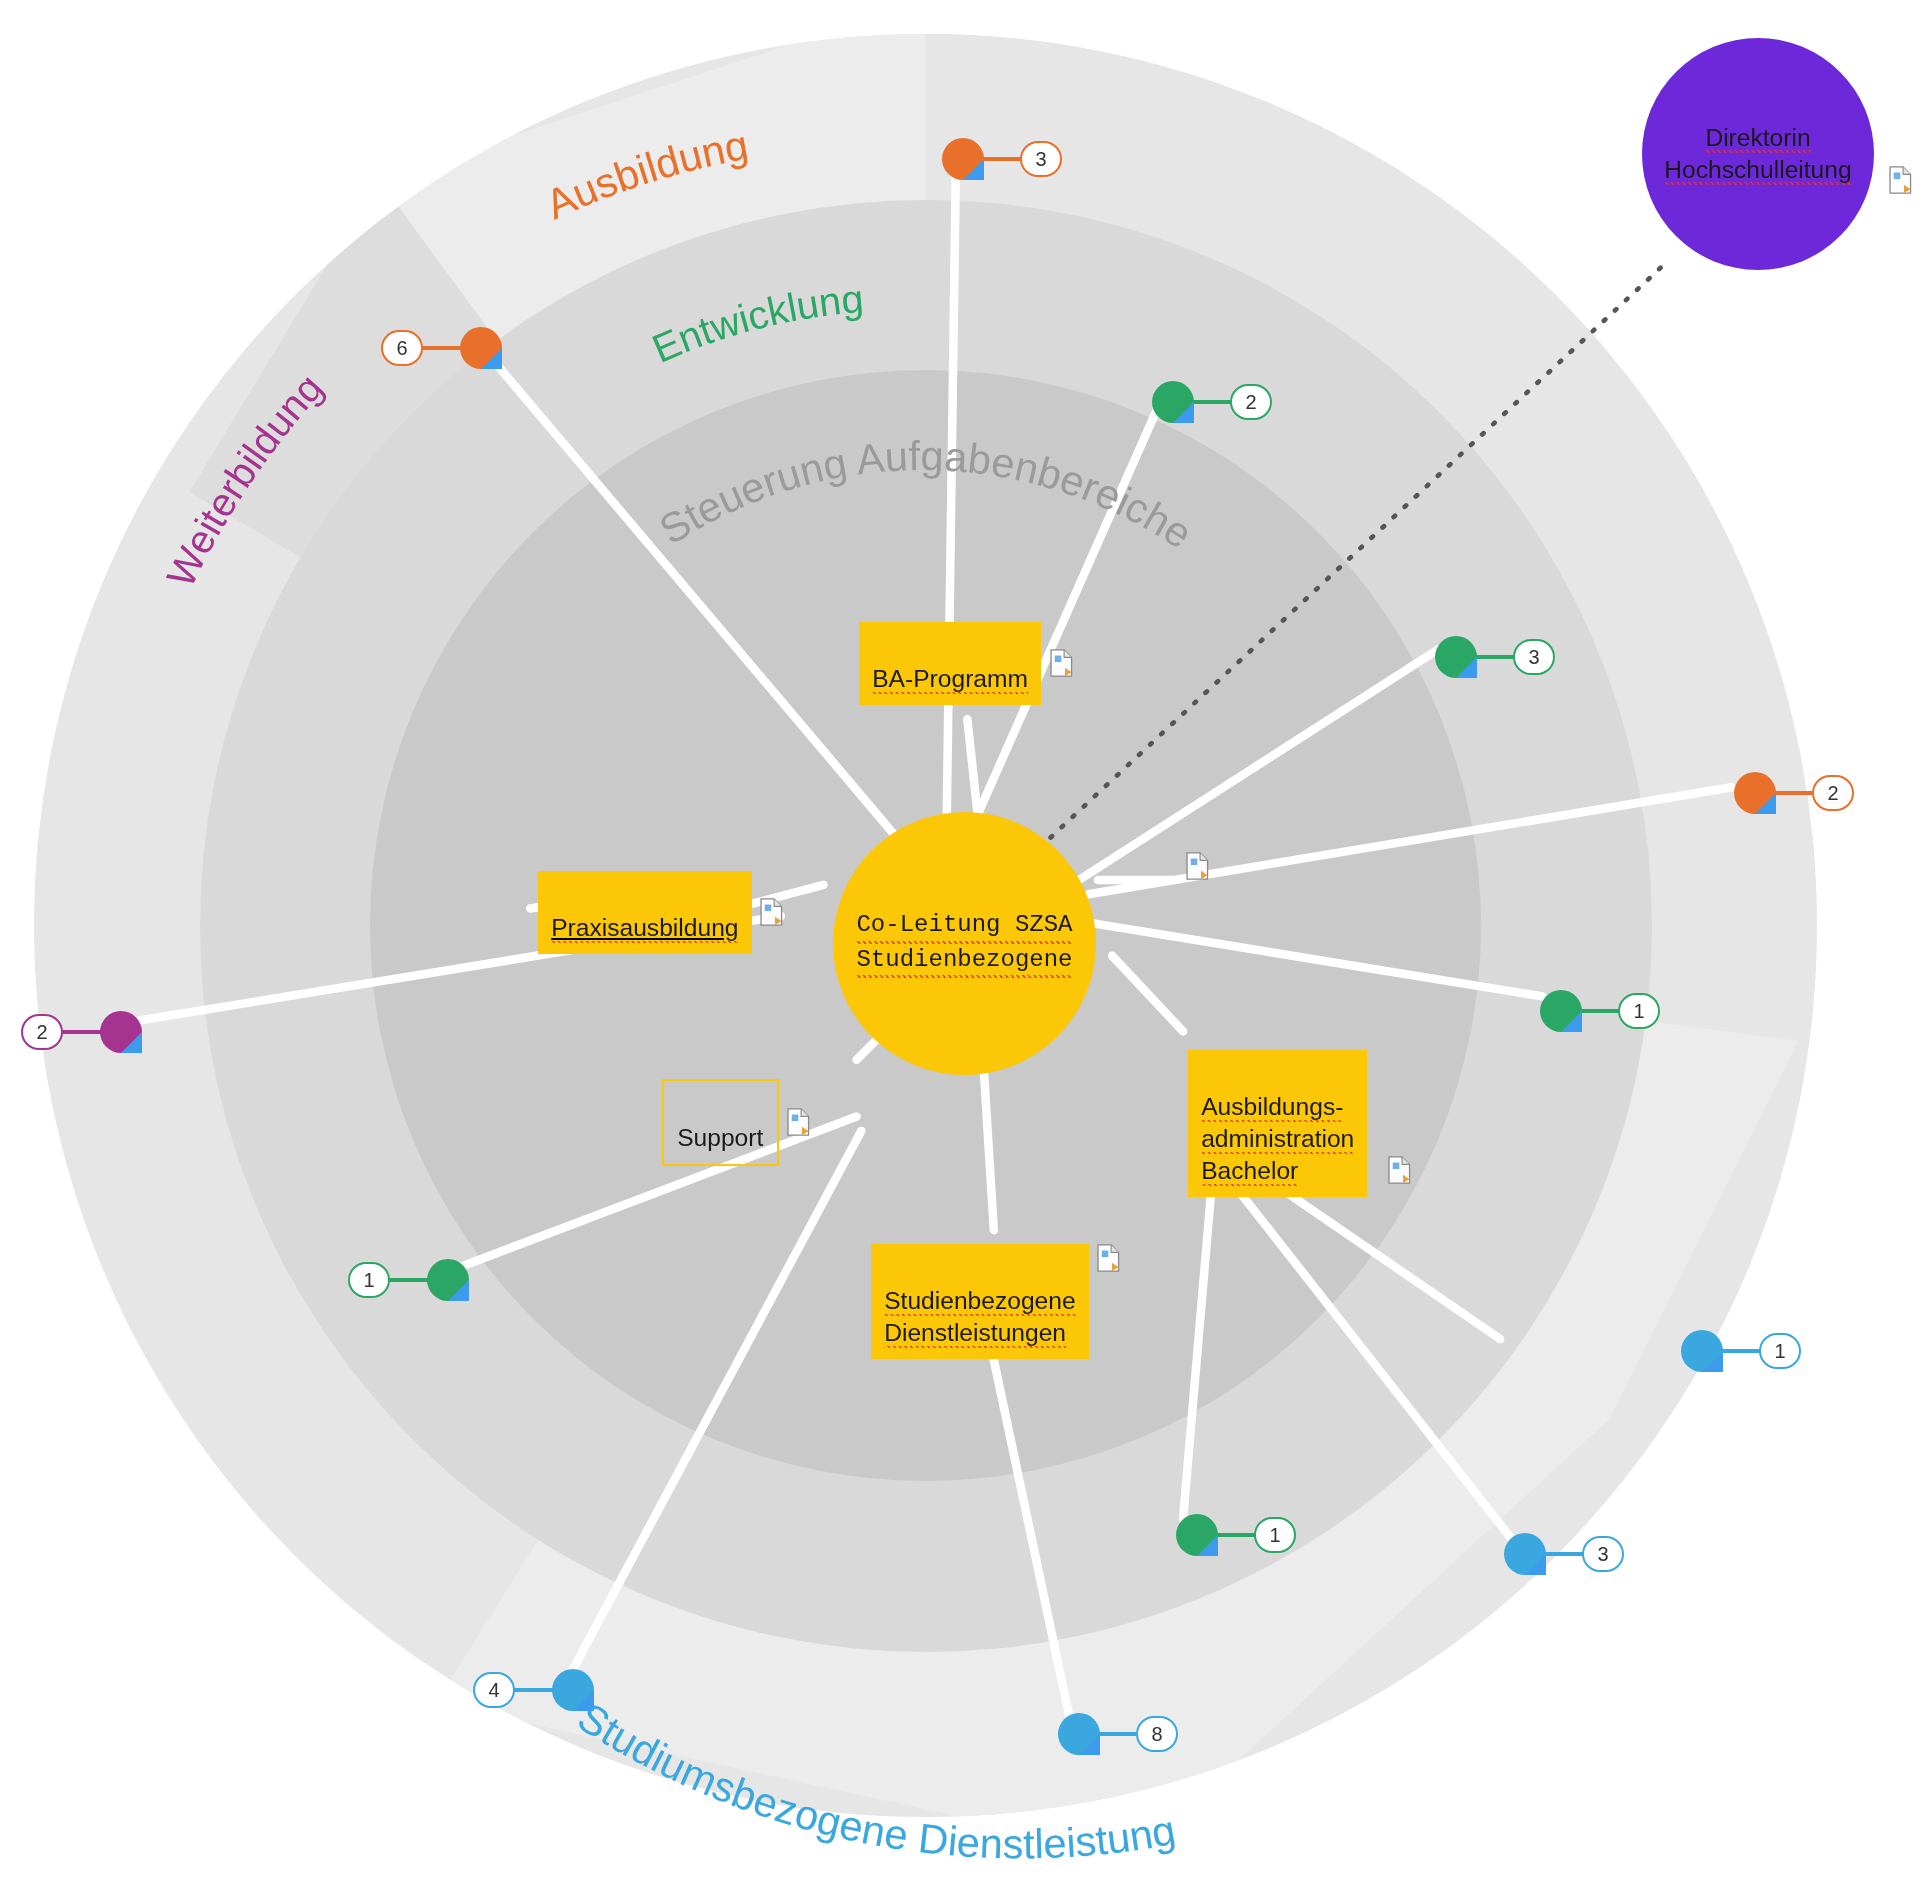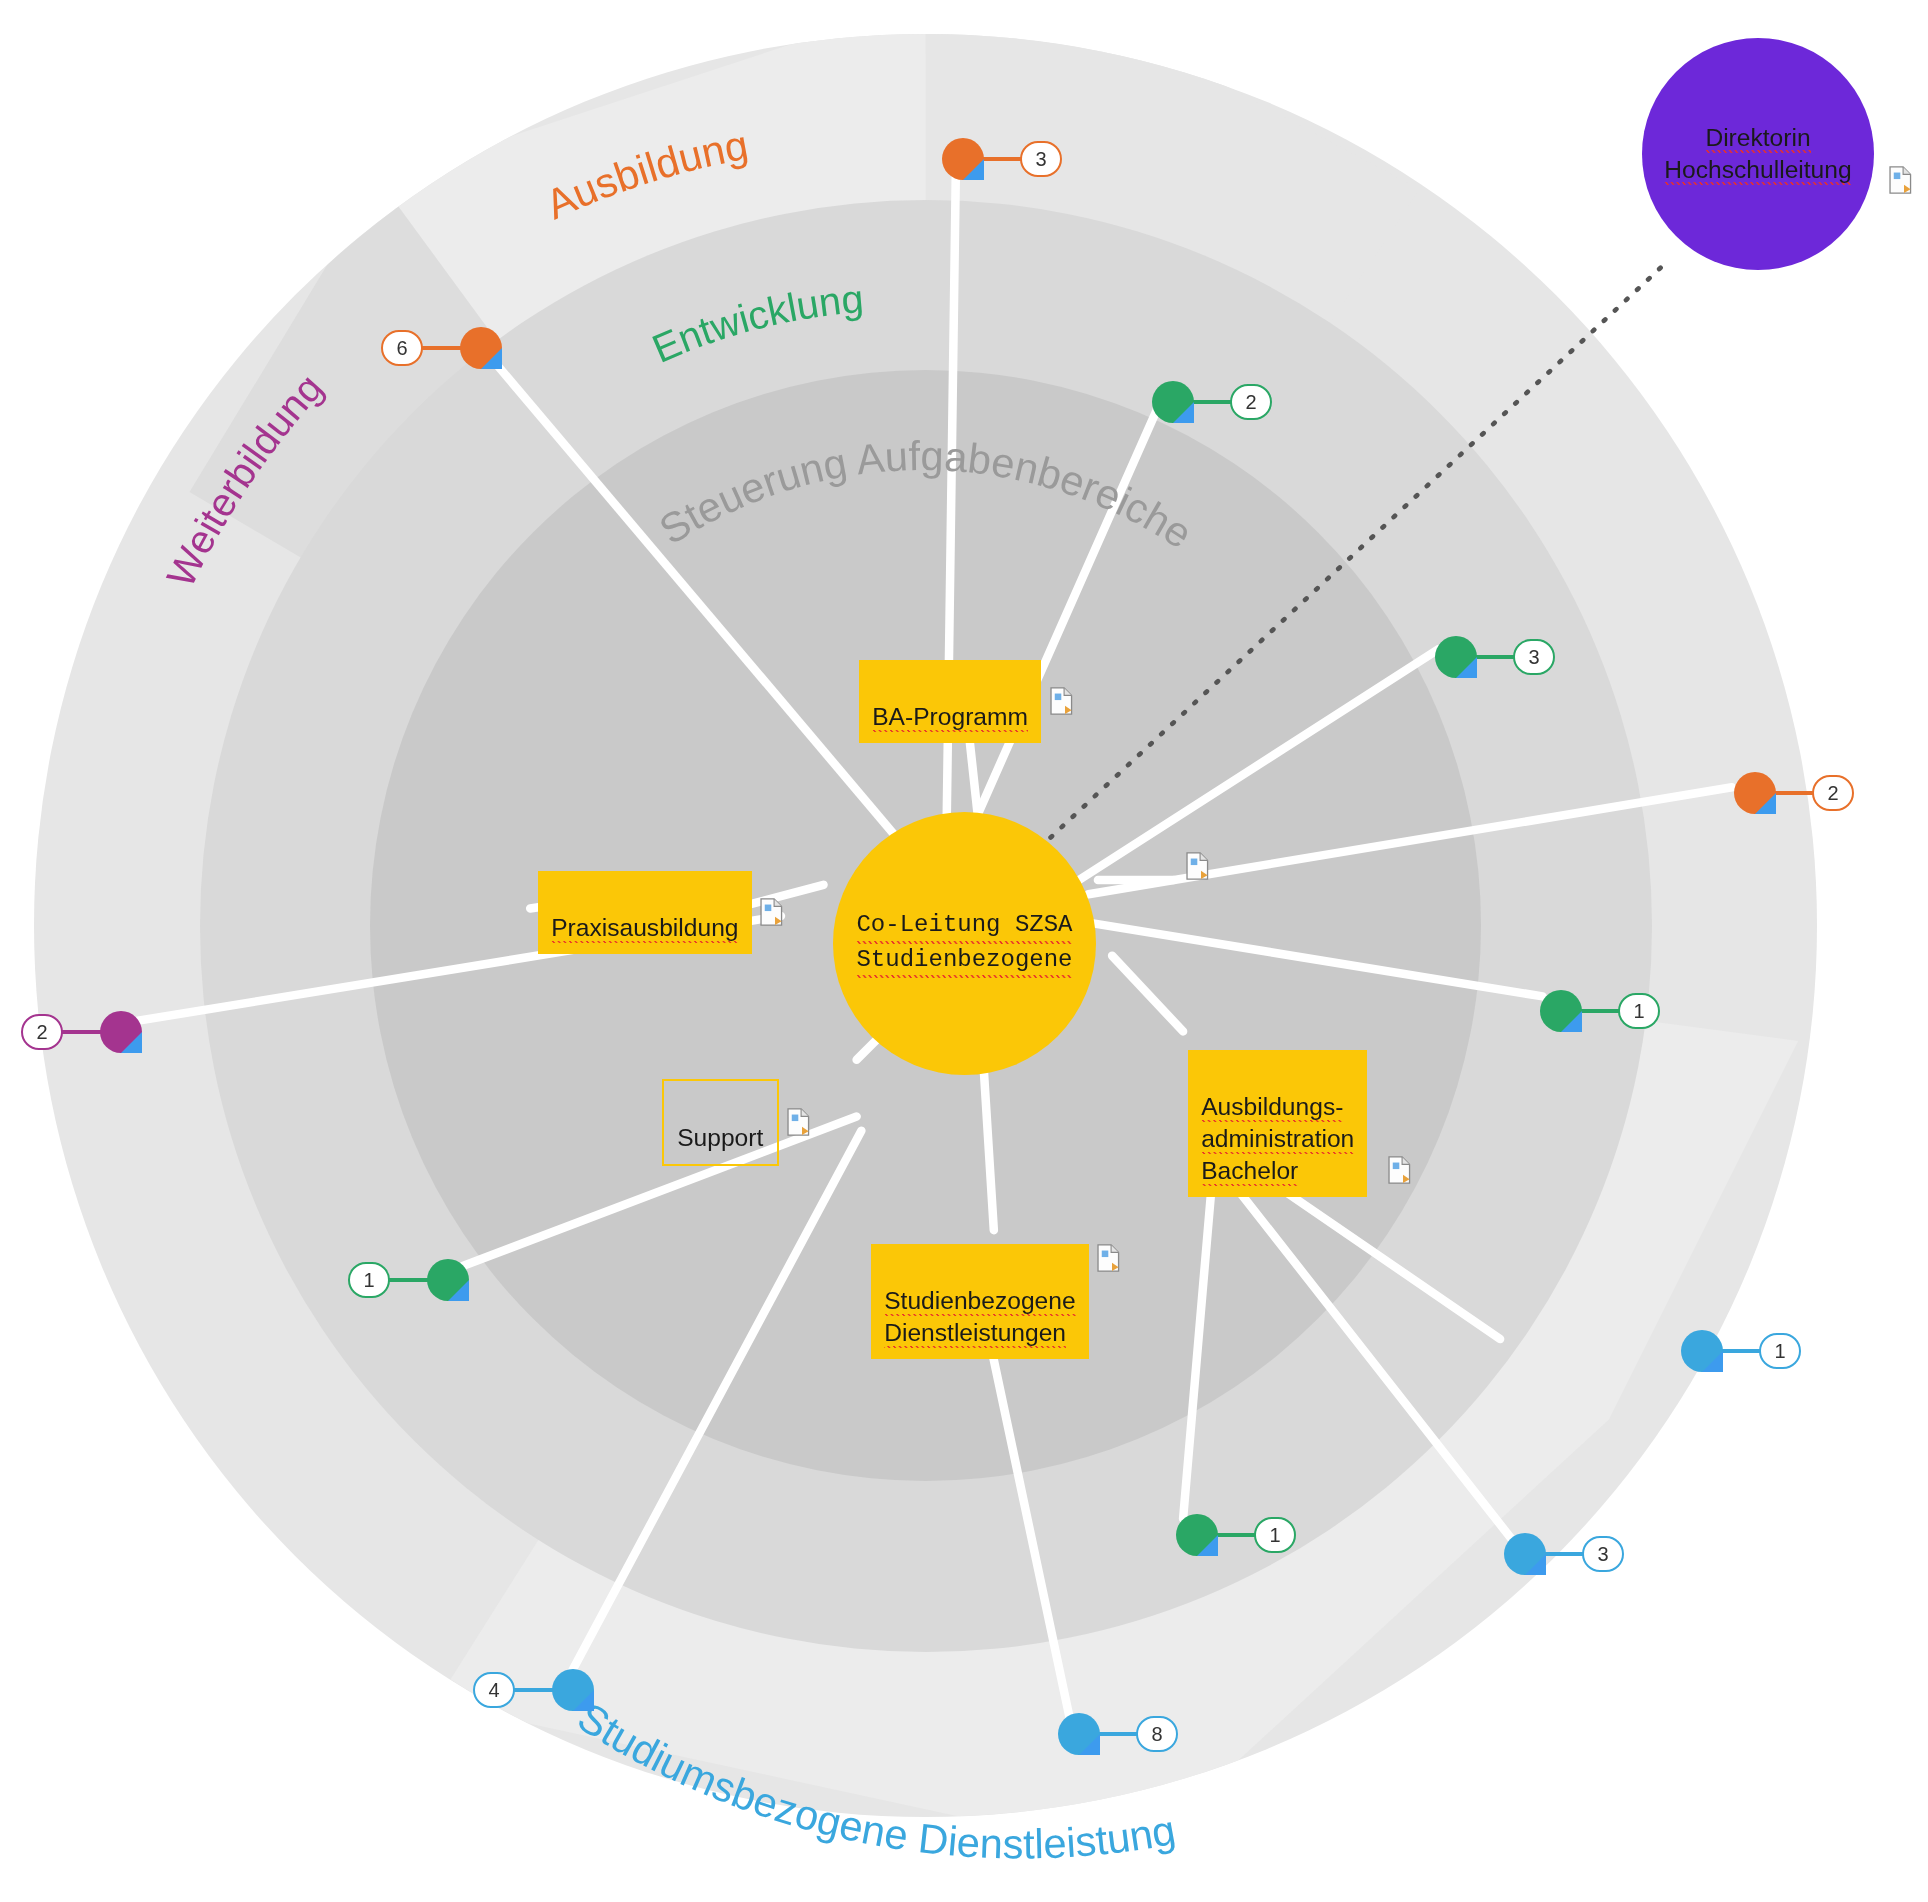--- a/index.html
+++ b/index.html
@@ -138,33 +138,33 @@
       <span class="u">Hochschulleitung</span>
     </div>
   </div>
   <svg class="docicon" style="position:absolute;left:1888px;top:166px;" viewBox="0 0 26 30">
     <path d="M2 1 h14 l8 8 v20 h-22 z" fill="#fdfdfd" stroke="#8a8a8a" stroke-width="1.4"></path>
     <path d="M16 1 v8 h8" fill="#e3e3e3" stroke="#8a8a8a" stroke-width="1.2"></path>
     <rect x="6" y="7" width="7" height="7" fill="#6fb0e8"></rect>
     <path d="M17 20 l7 5 -7 4 z" fill="#e9a23b"></path>
   </svg>
 
-  <div class="box-wrap" style="left:859px;top:660px;">
+  <div class="box-wrap" style="left:859px;top:622px;">
     <div class="box" style="position:relative;">
       <span class="u">BA-Programm</span>
     </div>
     <svg class="docicon" viewBox="0 0 26 30">
       <path d="M2 1 h14 l8 8 v20 h-22 z" fill="#fdfdfd" stroke="#8a8a8a" stroke-width="1.4"></path>
       <path d="M16 1 v8 h8" fill="#e3e3e3" stroke="#8a8a8a" stroke-width="1.2"></path>
       <rect x="6" y="7" width="7" height="7" fill="#6fb0e8"></rect>
       <path d="M17 20 l7 5 -7 4 z" fill="#e9a23b"></path>
     </svg>
   </div>
 
-  <div class="box-wrap" style="left:538px;top:871px;">
+  <div class="box-wrap" style="left:538px;top:871px;text-decoration:underline;">
     <div class="box" style="position:relative;">
       <span class="u">Praxisausbildung</span>
     </div>
     <svg class="docicon" viewBox="0 0 26 30">
       <path d="M2 1 h14 l8 8 v20 h-22 z" fill="#fdfdfd" stroke="#8a8a8a" stroke-width="1.4"></path>
       <path d="M16 1 v8 h8" fill="#e3e3e3" stroke="#8a8a8a" stroke-width="1.2"></path>
       <rect x="6" y="7" width="7" height="7" fill="#6fb0e8"></rect>
       <path d="M17 20 l7 5 -7 4 z" fill="#e9a23b"></path>
     </svg>
   </div>

